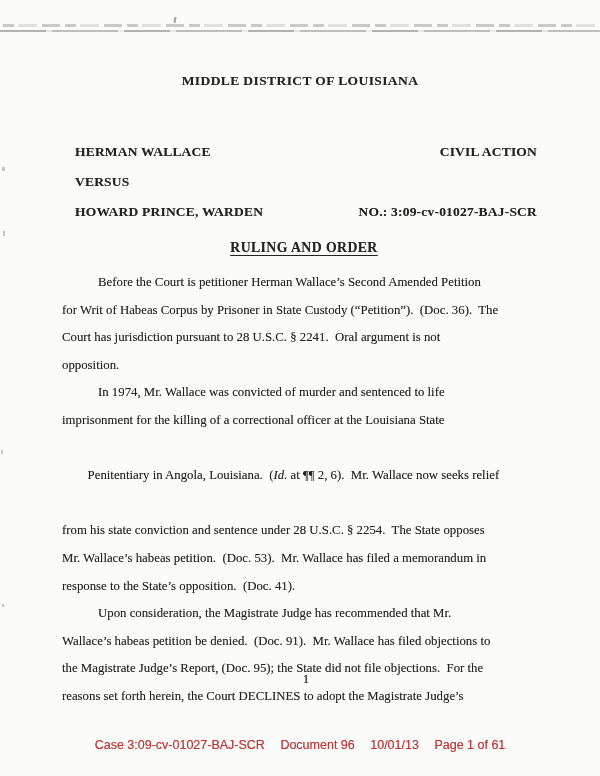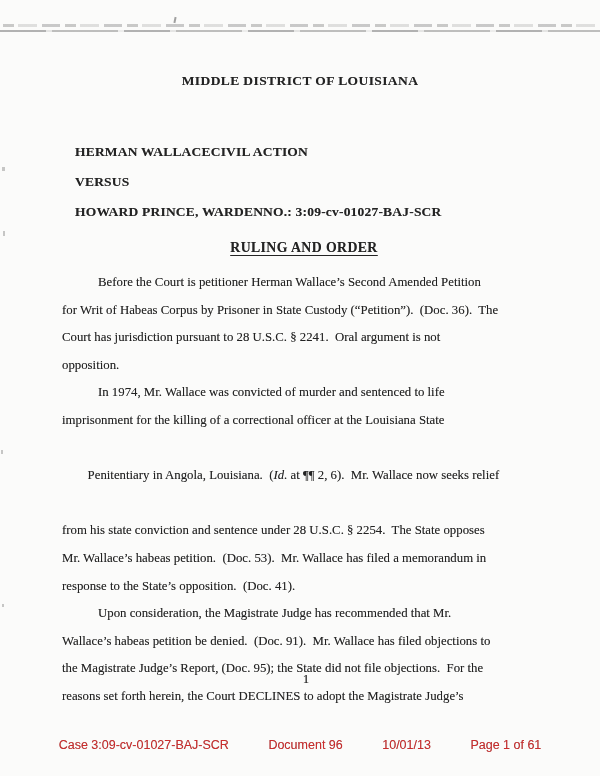--- a/index.html
+++ b/index.html
@@ -38,40 +38,40 @@
   .sp2{left:3px;top:231px;width:2px;height:5px;}
   .sp3{left:1px;top:450px;width:2px;height:4px;}
   .sp4{left:2px;top:604px;width:2px;height:3px;}
   
   .scan-ink{text-shadow:0 0 .5px rgba(45,45,45,.4);}
   .court-header{
     position:absolute;top:66px;left:0;width:600px;text-align:center;
     font-weight:bold;font-size:13.5px;line-height:30px;letter-spacing:.4px;
   }
   .caption{position:absolute;top:137px;left:75px;width:462px;font-weight:bold;font-size:13.5px;letter-spacing:.2px;}
-  .cap-row{display:flex;height:30px;line-height:30px;}
+  .cap-row{display:flex;justify-content:space-between;height:30px;line-height:30px;}
   .title{
     position:absolute;top:240px;left:0;width:608px;text-align:center;
     font-weight:bold;font-size:13.8px;letter-spacing:.4px;
     text-decoration:underline;text-decoration-thickness:1.4px;text-underline-offset:3px;
   }
   .body-text{
     position:absolute;top:269px;left:62px;width:478px;
     font-size:12.8px;line-height:27.6px;
   }
   .line{white-space:pre;}
   .indent{padding-left:36px;}
   .it{font-style:italic;margin-top:40px;}
   .page-number{position:absolute;top:671px;left:6px;width:600px;text-align:center;font-size:13px;line-height:16px;}
   .footer-stamp{
     position:absolute;top:738px;left:0;width:600px;text-align:center;
     font-family:"Liberation Sans", sans-serif;font-size:12.5px;line-height:15px;
     color:var(--stamp-red);
   }
-  .footer-stamp span{margin:0 18px;}
+  .footer-stamp span{margin:0 6px;}
 </style>
 </head>
 <body>
 
 <div class="page scan-ink">
 
   <div class="band-a"></div>
   <div class="band-b"></div>
   <div class="tick"></div>
   <div class="speck sp1"></div>

